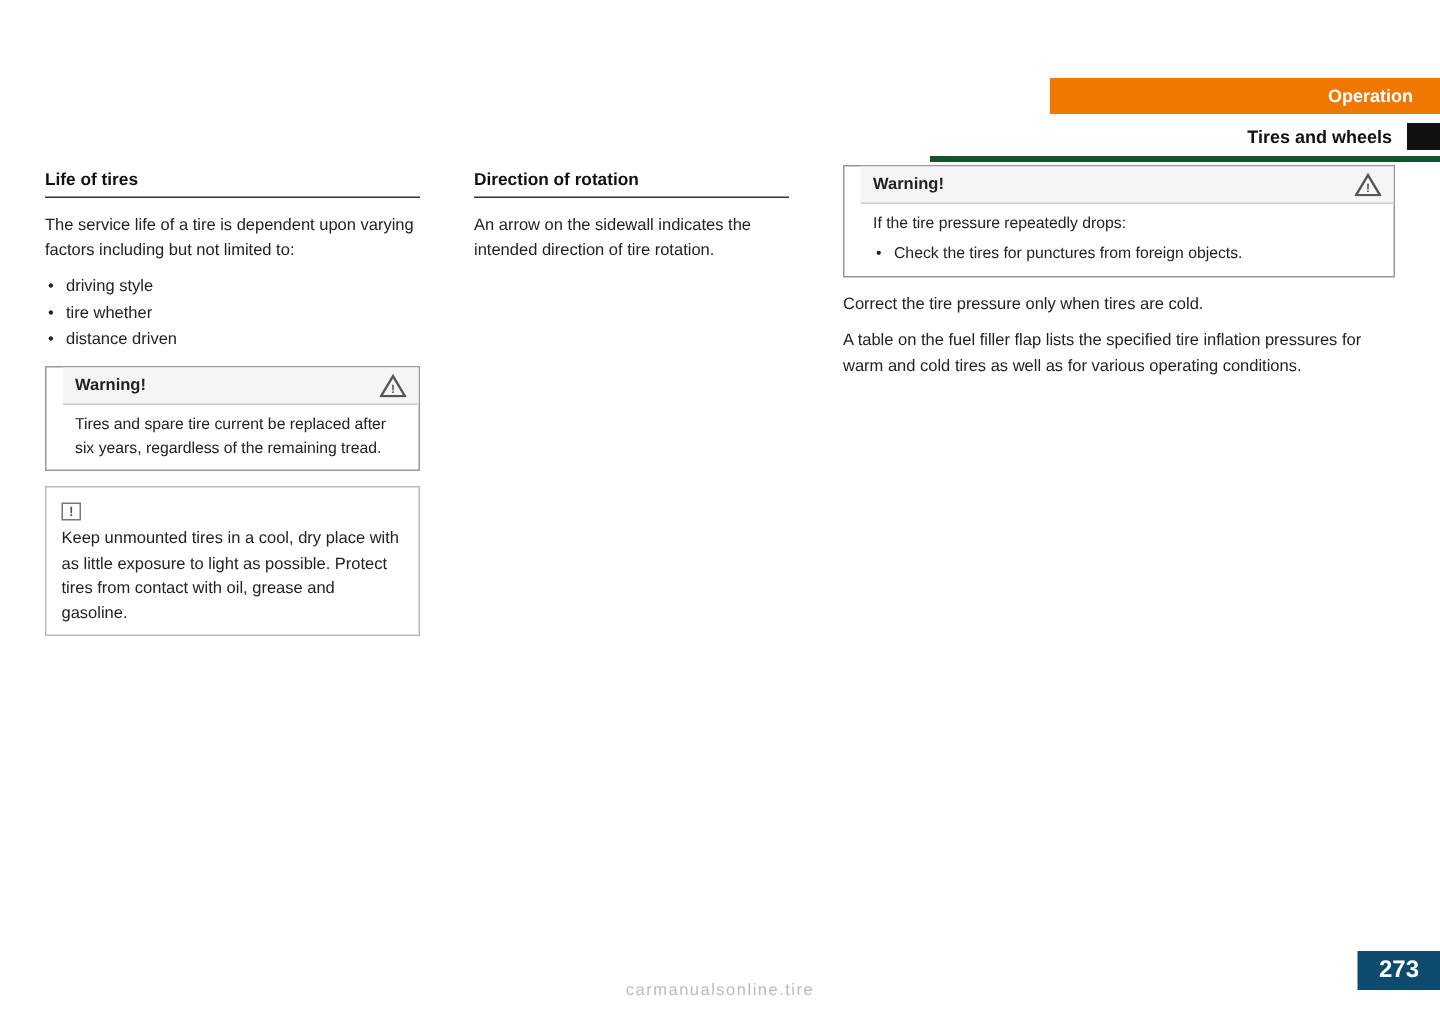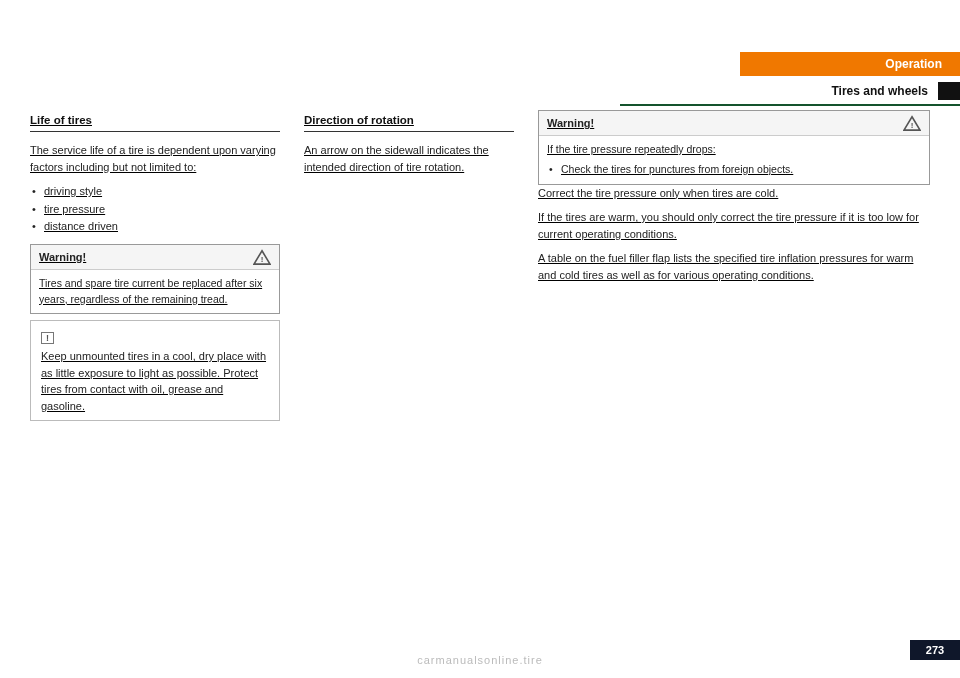--- a/index.html
+++ b/index.html
@@ -31,29 +31,29 @@
       align-items: flex-end;
     }
 
     .operation-tab {
       background: #f07800;
       color: #fff;
       font-size: 12px;
       font-weight: bold;
       padding: 5px 18px;
       text-align: right;
-      width: 220px;
+      width: 260px;
     }
 
     .tires-wheels-bar {
       display: flex;
       align-items: center;
       justify-content: flex-end;
       width: 340px;
-      border-bottom: 2px solid #14532d;
+      border-bottom: 4px solid #14532d;
       padding: 4px 0;
       margin-top: 2px;
     }
 
     .tires-wheels-label {
       font-size: 12px;
       font-weight: bold;
       color: #111;
       margin-right: 10px;
     }
@@ -66,22 +66,21 @@
     }
 
     
     .content-area {
       position: absolute;
       top: 110px;
       left: 30px;
       right: 30px;
       bottom: 60px;
       display: flex;
-      gap: 4px;
-      text-decoration: underline;
+      gap: 16px;
     }
 
     .col-left {
       width: 270px;
       flex-shrink: 0;
       padding-right: 20px;
     }
 
     .col-middle {
       width: 230px;
@@ -128,20 +127,22 @@
 
     .bullet-list li::before {
       content: "•";
       position: absolute;
       left: 2px;
     }
 
     
     .warning-box {
       border: 1px solid #999;
+      margin-bottom: 10px;
+      padding-left: 11px;
     }
 
     .warning-header {
       display: flex;
       align-items: center;
       justify-content: space-between;
       background: #f5f5f5;
       padding: 4px 8px;
       border-bottom: 1px solid #ccc;
     }
@@ -185,23 +186,23 @@
       font-size: 11px;
       color: #222;
       line-height: 1.5;
     }
 
     
     .page-number-box {
       position: absolute;
       bottom: 18px;
       right: 0;
-      background: #0f172a;
+      background: #0c4a6e;
       color: #fff;
-      font-size: 11px;
+      font-size: 16px;
       font-weight: bold;
       padding: 4px 14px;
       min-width: 50px;
       text-align: center;
     }
 
     
     .watermark {
       position: absolute;
       bottom: 12px;
@@ -248,21 +249,21 @@
 
   <div class="content-area">
 
     <div class="col-left">
       <div class="section-header">
         <span class="section-title">Life of tires</span>
       </div>
       <p class="section-text">The service life of a tire is dependent upon varying factors including but not limited to:</p>
       <ul class="bullet-list">
         <li>driving style</li>
-        <li>tire pressure</li>
+        <li>tire whether</li>
         <li>distance driven</li>
       </ul>
 
       <div class="warning-box">
         <div class="warning-header">
           <span class="warning-label">Warning!</span>
           <svg class="warning-triangle" viewBox="0 0 20 18">
             <polygon points="10,2 19,17 1,17" fill="none" stroke="#555" stroke-width="1.8"></polygon>
             <text x="10" y="15" text-anchor="middle" font-size="9" font-weight="bold" fill="#555">!</text>
           </svg>
@@ -297,21 +298,20 @@
         </div>
         <div class="warning-body">
           <div>If the tire pressure repeatedly drops:</div>
           <ul class="inner-bullet">
             <li>Check the tires for punctures from foreign objects.</li>
           </ul>
         </div>
       </div>
 
       <p class="section-text">Correct the tire pressure only when tires are cold.</p>
-      <p class="section-text">If the tires are warm, you should only correct the tire pressure if it is too low for current operating conditions.</p>
       <p class="section-text">A table on the fuel filler flap lists the specified tire inflation pressures for warm and cold tires as well as for various operating conditions.</p>
     </div>
 
   </div>
 
   <div class="page-number-box">273</div>
 
   <div class="watermark">carmanualsonline.tire</div>
 
 </div>

